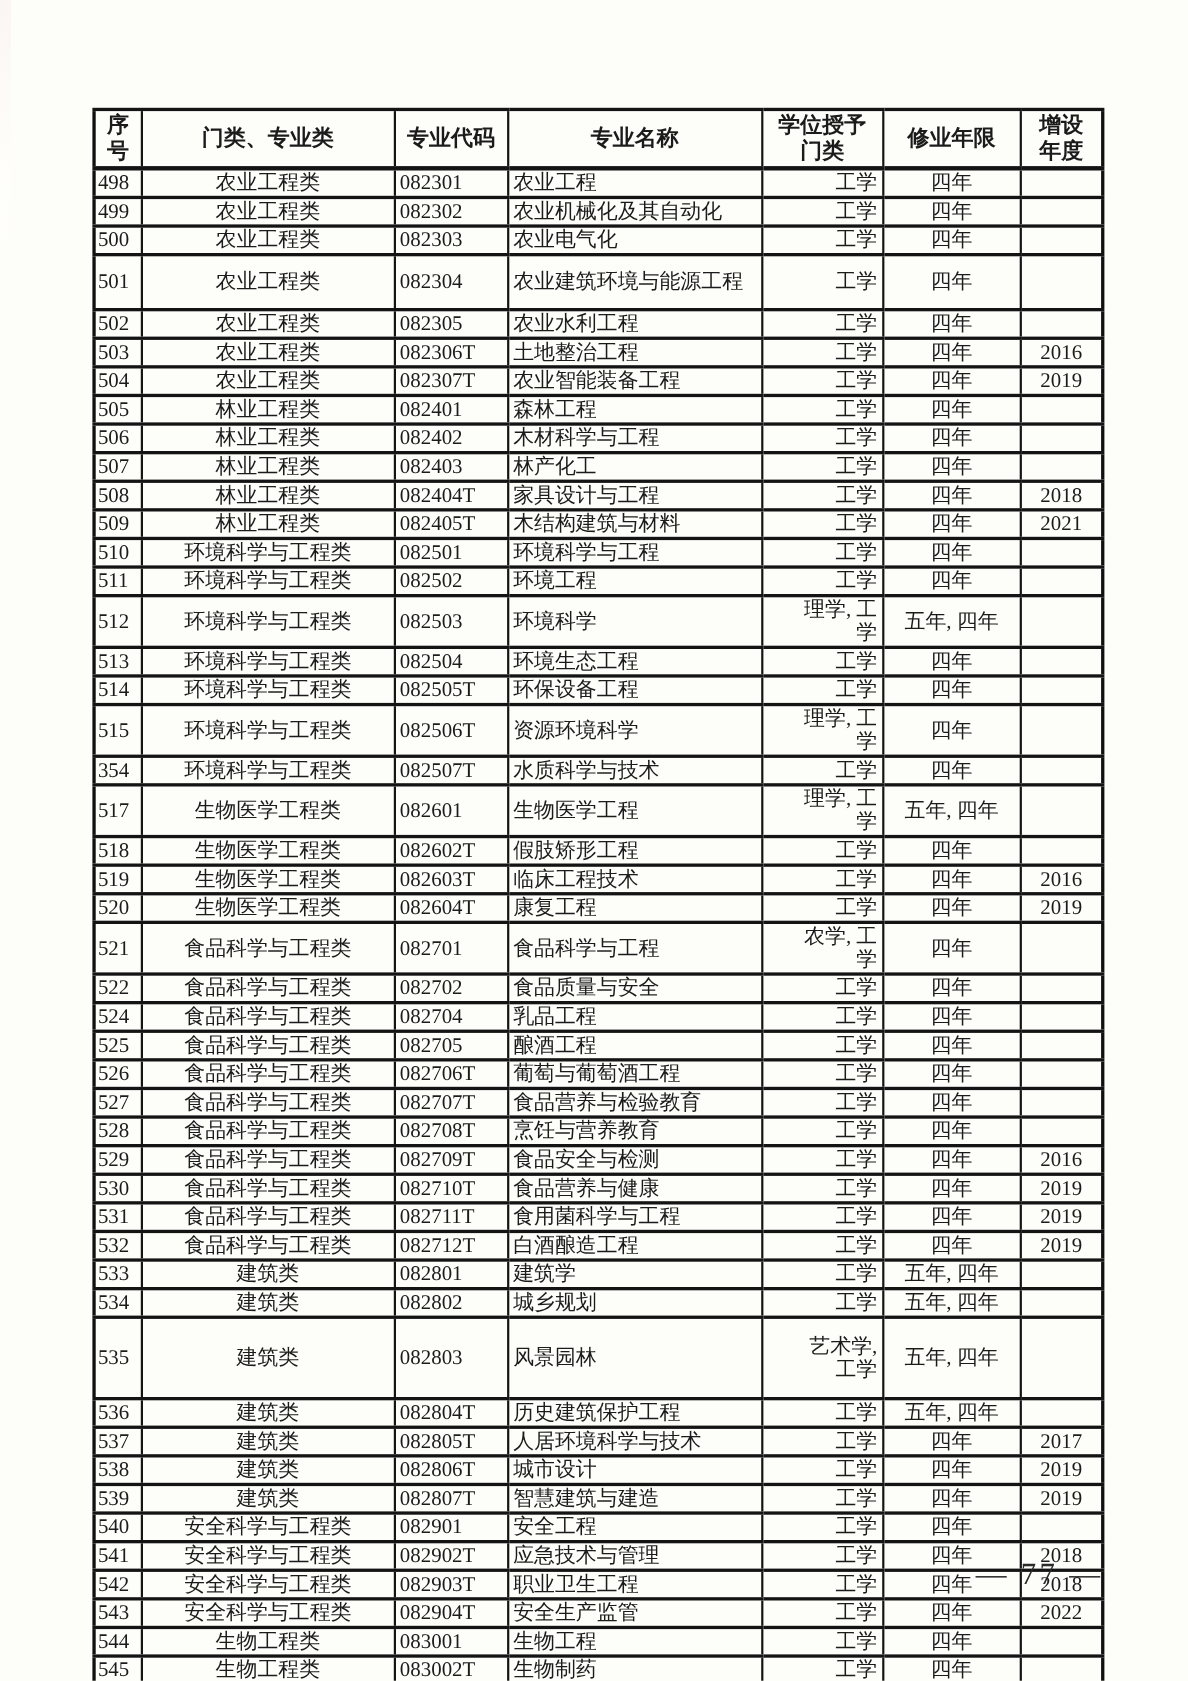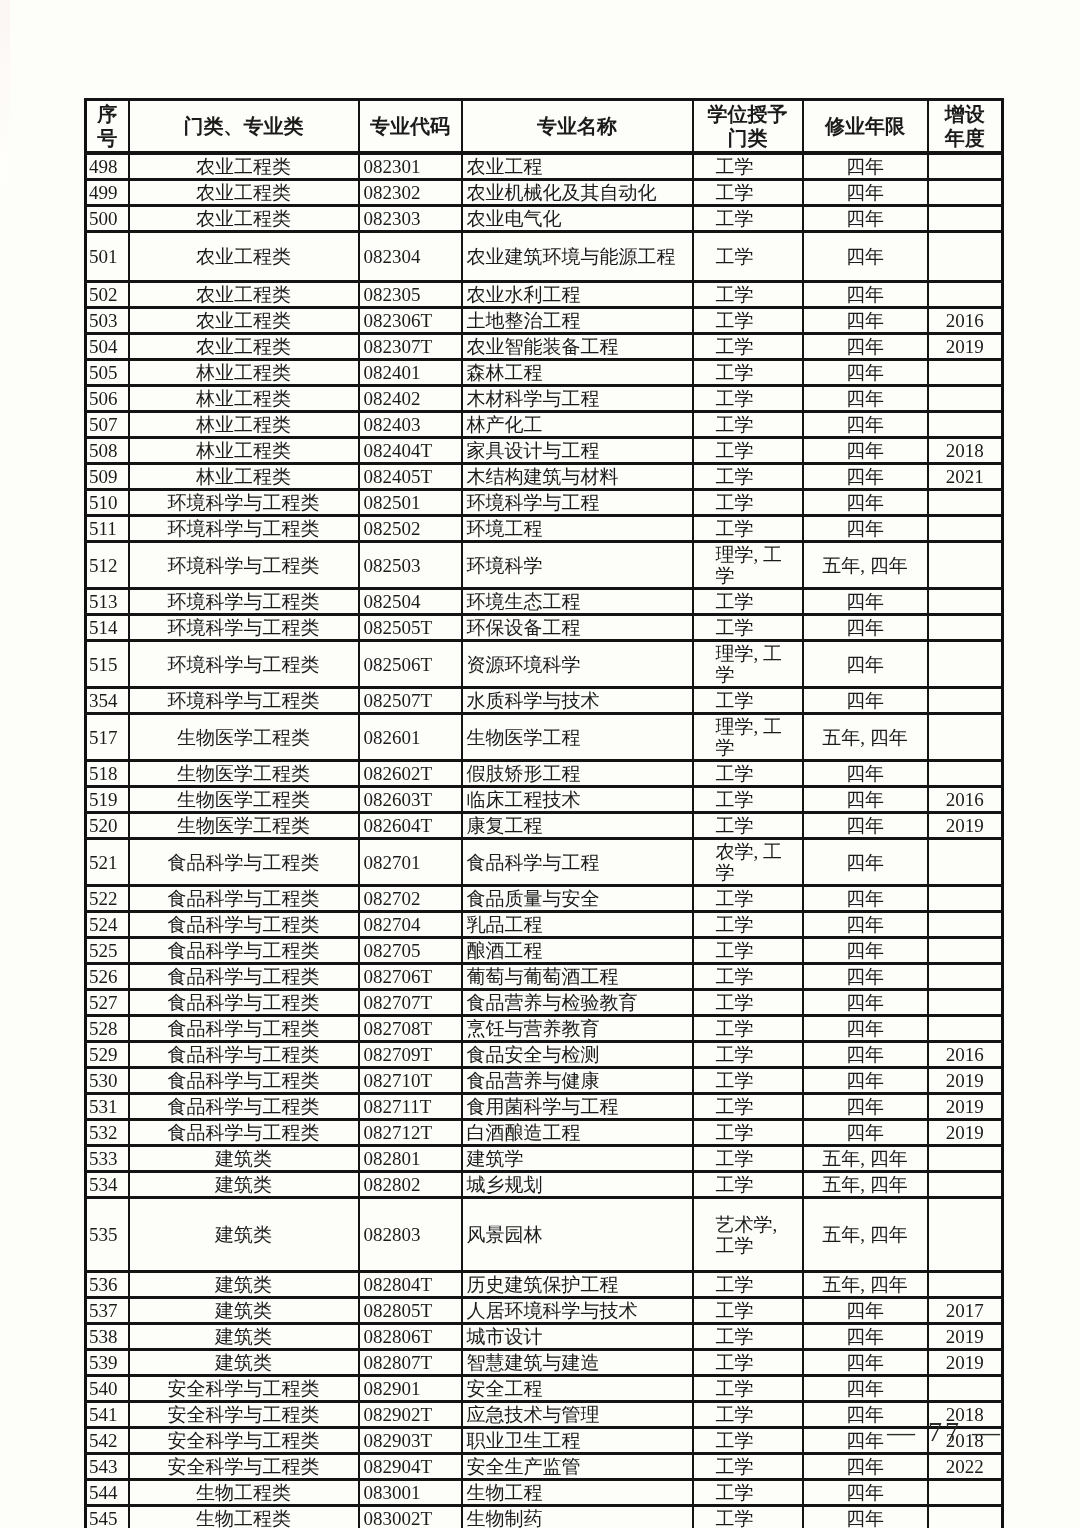--- a/index.html
+++ b/index.html
@@ -58,21 +58,21 @@
     background: #fdfdfa;
   }
   tbody tr { height: 24px; }
   tbody tr[data-seq="501"] { height: 50px; }
   tbody tr[data-seq="535"] { height: 74px; }
 
   td.cell-seq      { padding: 1px 2px; margin-left: 35px; }
   td.cell-category { text-align: center; }
   td.cell-code     { text-align: left; font-family: "Liberation Serif", "DejaVu Serif", serif; }
   td.cell-name     { text-align: left; }
-  td.cell-degree   { text-align: left; padding-left: 22px; }
+  td.cell-degree   { text-align: right; padding-left: 22px; }
   td.cell-duration { text-align: center; }
   td.cell-year     { text-align: center; }
 
   .page-number {
     position: absolute;
     right: 77px;
     top: 1416px;
     font-size: 28px;
     letter-spacing: 3px;
     color: #2a2a2a;

